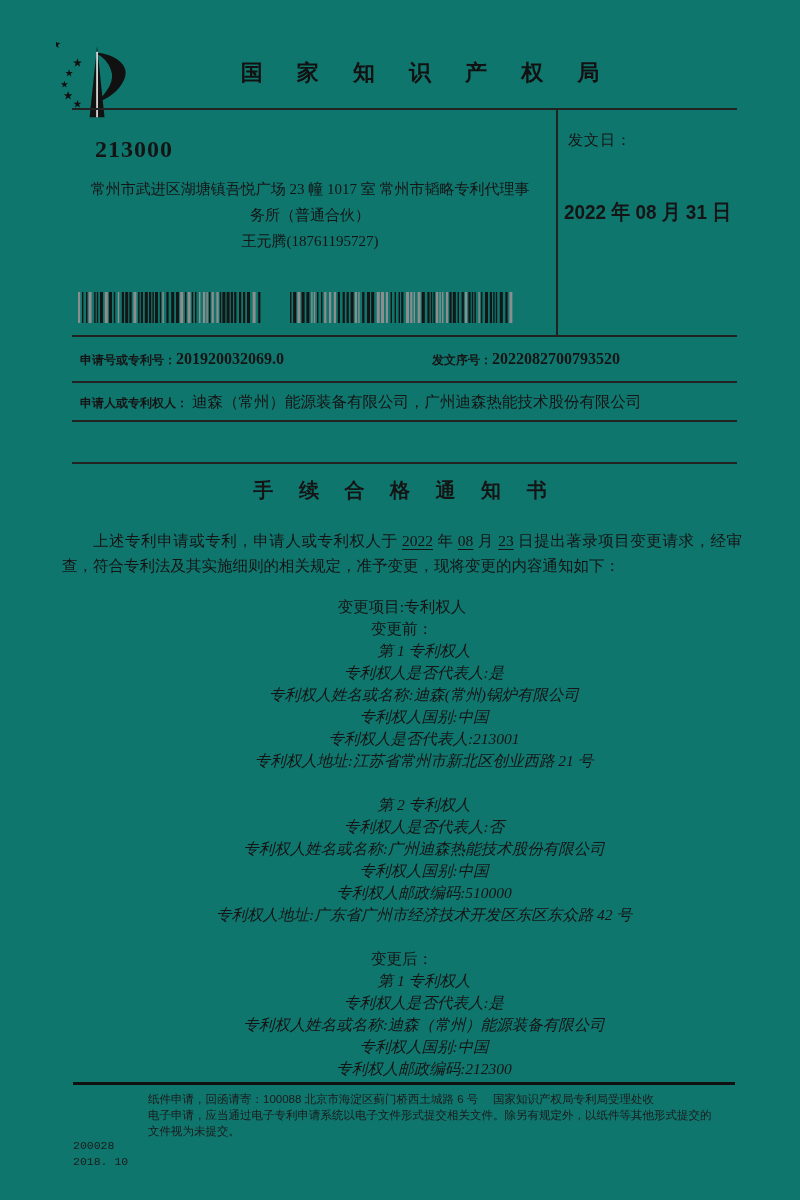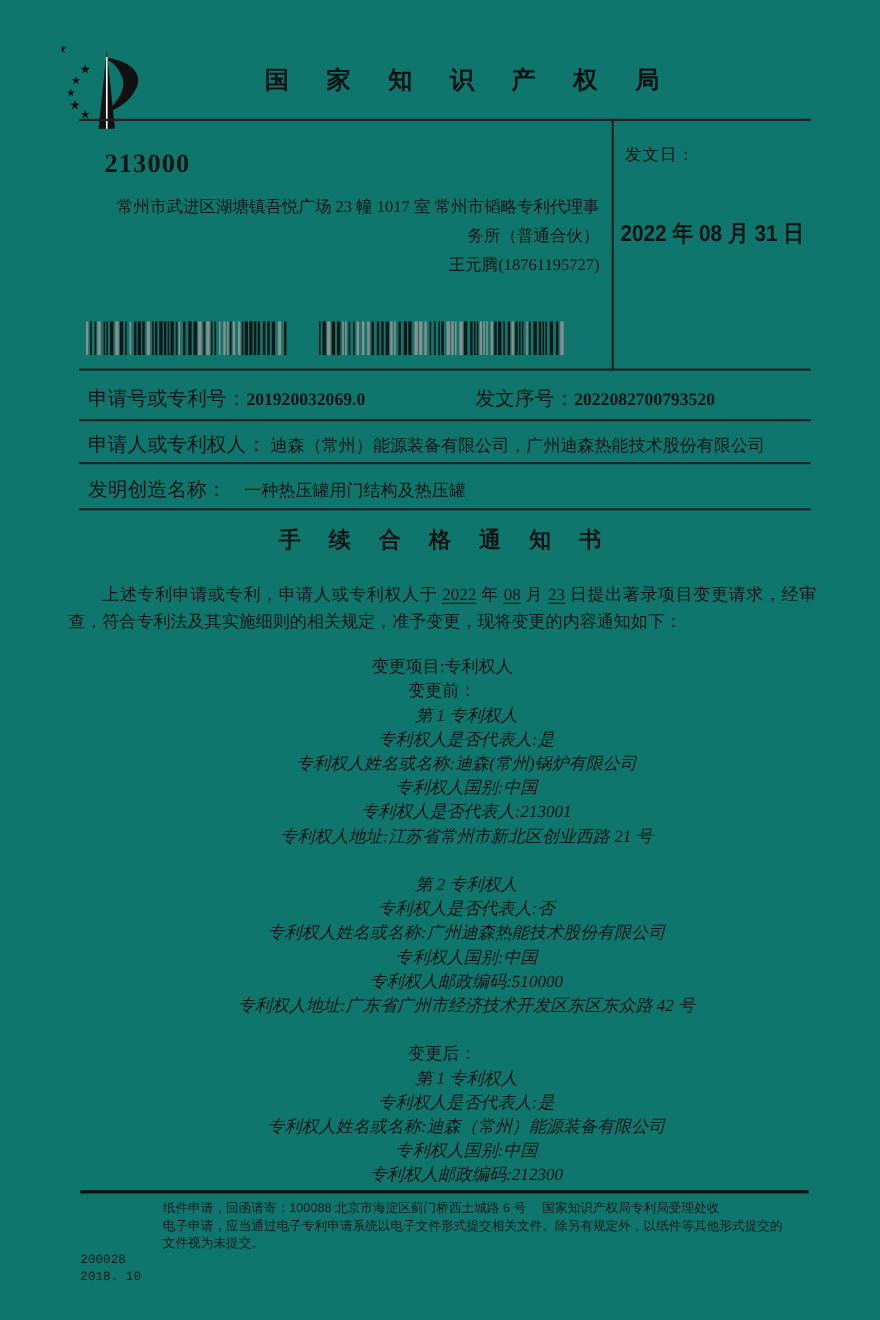--- a/index.html
+++ b/index.html
@@ -14,33 +14,33 @@
   #agency-title{left:90px;top:58px;width:660px;text-align:center;
     font-family:"Liberation Sans","DejaVu Sans",sans-serif;font-weight:bold;
     font-size:22px;letter-spacing:14px;padding-left:14px;box-sizing:border-box;color:#111;}
   .hline{background:#222;height:2px;}
   #rule-top{left:72px;top:108px;width:665px;}
   #rule-mid{left:72px;top:335px;width:665px;}
   #vline-datebox{left:556px;top:108px;width:2px;height:229px;background:#222;}
 
   
   #postal-code{left:95px;top:136px;font-size:24px;font-weight:bold;letter-spacing:1px;}
-  #mail-address{left:75px;top:176px;width:470px;text-align:right;font-size:15px;line-height:26px;}
+  #mail-address{left:75px;top:176px;width:470px;text-align:center;font-size:15px;line-height:26px;}
 
   
   #dispatch-label{left:568px;top:131px;font-size:15px;letter-spacing:1px;}
   #dispatch-date{left:564px;top:198px;font-family:"Liberation Sans","DejaVu Sans",sans-serif;
     font-size:21px;font-weight:bold;transform:scaleX(.9);transform-origin:left center;white-space:nowrap;}
 
   
   #barcode-left{left:78px;top:292px;width:185px;height:31px;}
   #barcode-right{left:290px;top:292px;width:226px;height:31px;}
 
   
-  .field-label{font-family:"Liberation Sans","DejaVu Sans",sans-serif;font-weight:normal;font-size:18px;}
+  .field-label{font-family:"Liberation Sans","DejaVu Sans",sans-serif;font-weight:bold;font-size:12px;}
   .field-strong{font-weight:bold;font-size:16px;}
   .field-value{font-size:15.5px;}
   #row1a{left:80px;top:350px;white-space:nowrap;}
   #row1b{left:432px;top:350px;white-space:nowrap;}
   #rule-r1{left:72px;top:381px;width:665px;}
   #row2{left:80px;top:392px;white-space:nowrap;}
   #rule-r2{left:72px;top:420px;width:665px;}
   #row3{left:80px;top:433px;white-space:nowrap;}
   #rule-r3{left:72px;top:462px;width:665px;}
 
@@ -214,23 +214,20 @@
   <div id="row1b" class="abs">
     <span class="field-label">发文序号：</span><span class="field-strong">2022082700793520</span>
   </div>
   <div id="rule-r1" class="abs hline"></div>
 
   <div id="row2" class="abs">
     <span class="field-label">申请人或专利权人：</span> <span class="field-value">迪森（常州）能源装备有限公司，广州迪森热能技术股份有限公司</span>
   </div>
   <div id="rule-r2" class="abs hline"></div>
 
-  <div id="row3" class="abs">
-    <span class="field-label">发明创造名称：</span>　<span class="field-value">一种热压罐用门结构及热压罐</span>
-  </div>
   <div id="rule-r3" class="abs hline"></div>
 
   <div id="notice-title" class="abs">手 续 合 格 通 知 书</div>
   <div id="notice-para" class="abs">
     <span>上述专利申请或专利，申请人或专利权人于 </span><u>2022</u><span> 年 </span><u>08</u><span> 月 </span><u>23</u><span> 日提出著录项目变更请求，经审查，符合专利法及其实施细则的相关规定，准予变更，现将变更的内容通知如下：</span>
   </div>
 
   <div id="changes" class="abs">
     <div>变更项目:专利权人</div>
     <div>变更前：</div>

